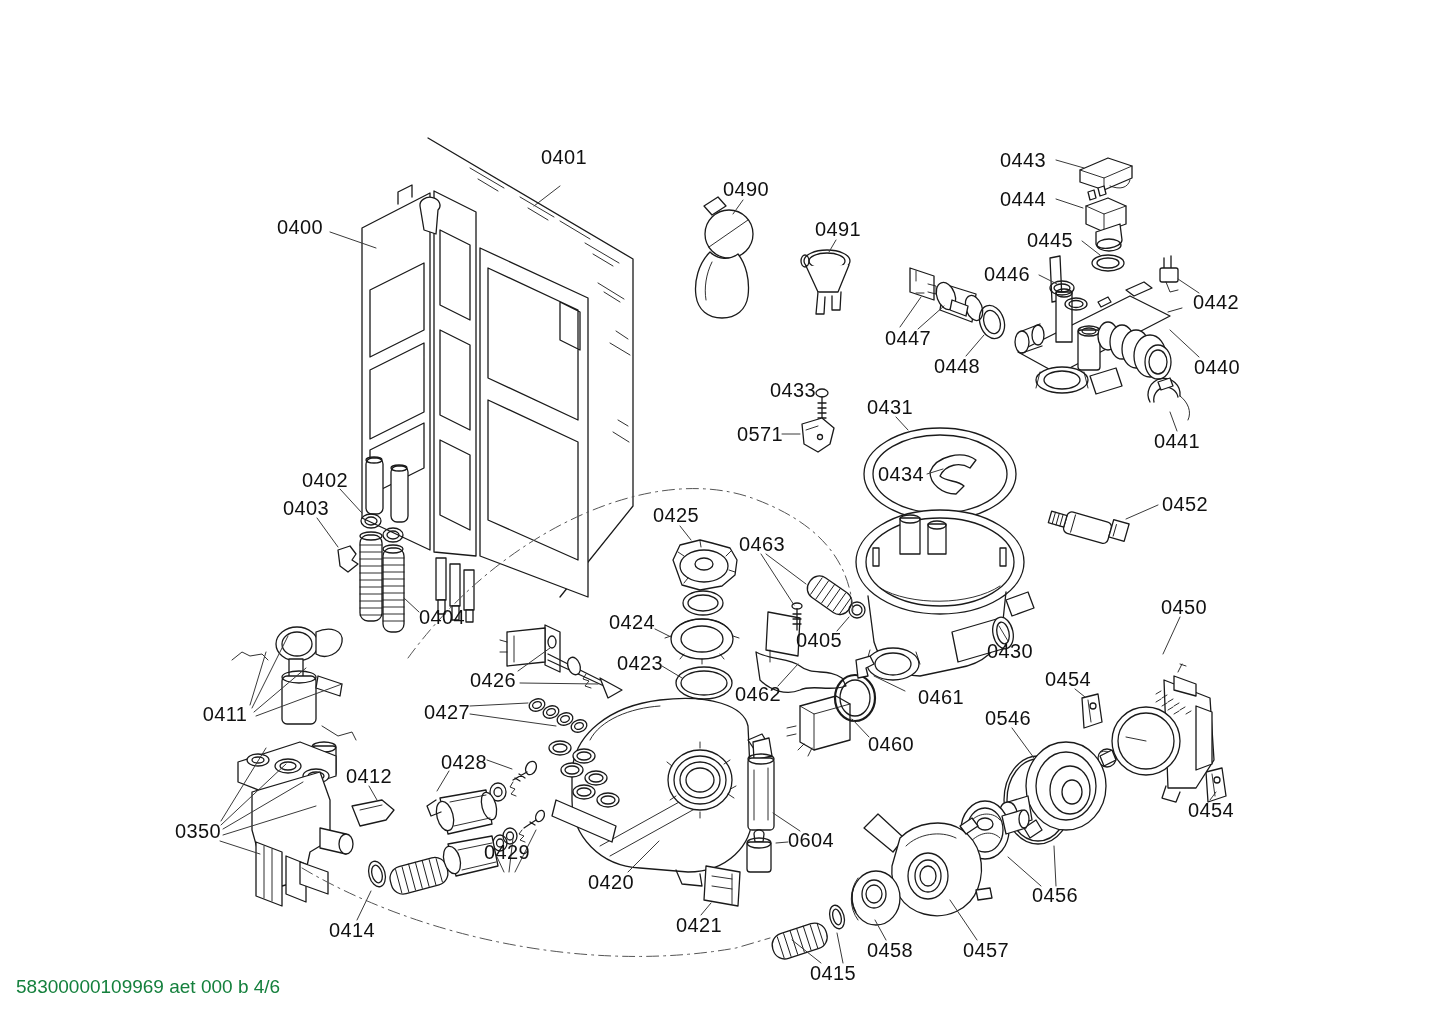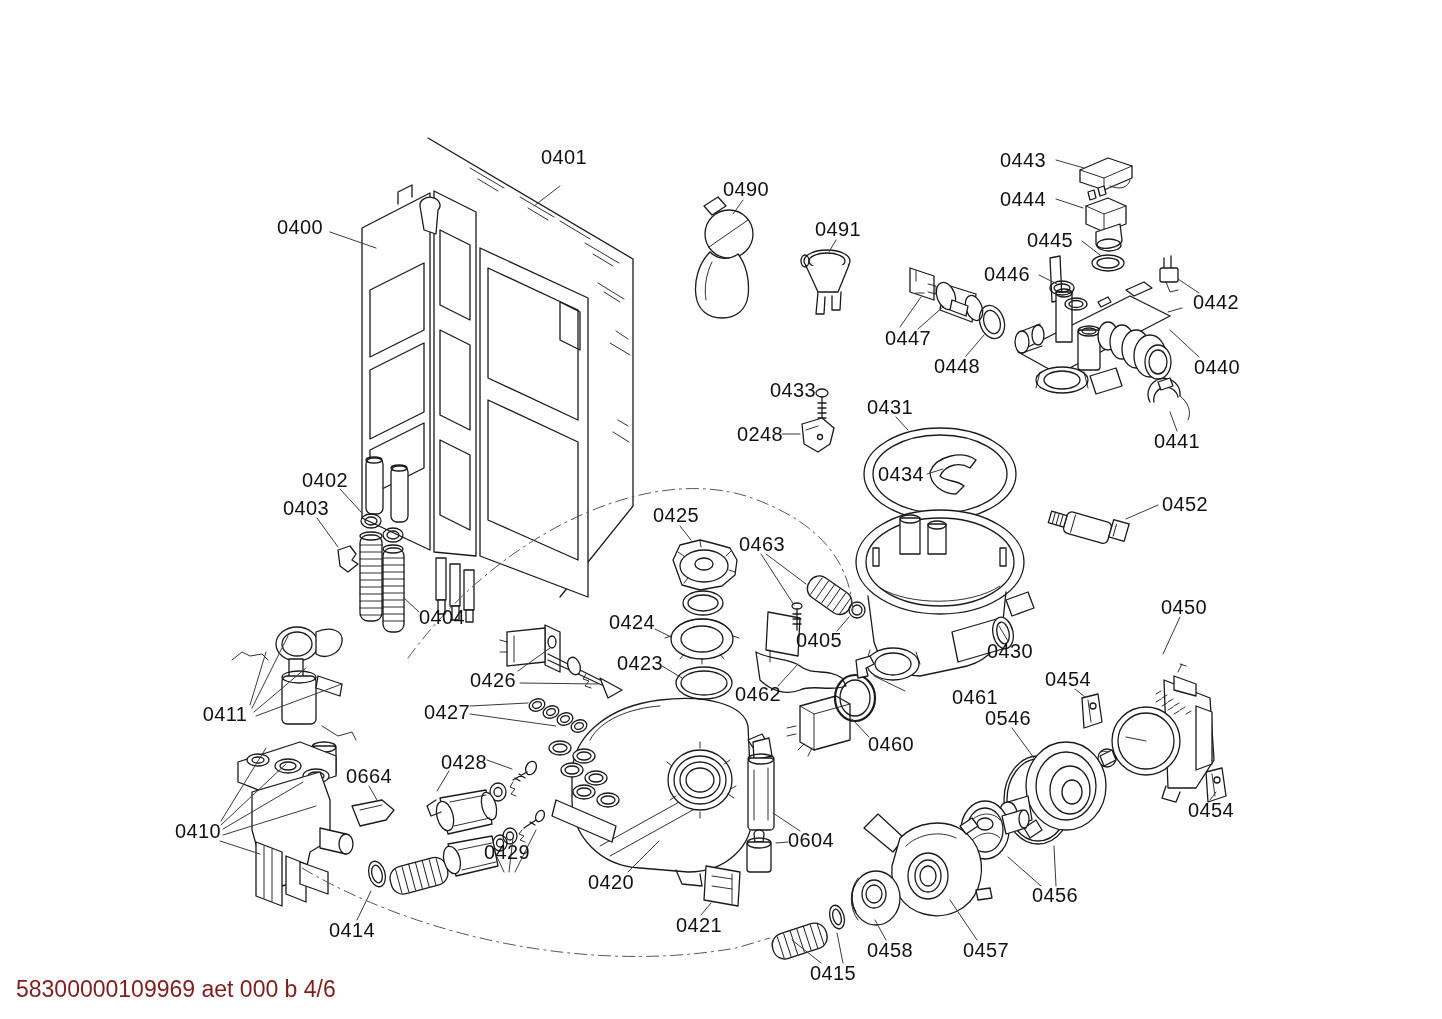--- a/index.html
+++ b/index.html
@@ -7,21 +7,21 @@
           font-family:"Liberation Sans",sans-serif;}
   #art{position:absolute;left:0;top:0;}
   #art *{stroke:#1a1a1a;stroke-width:1.3;fill:none;stroke-linecap:round;stroke-linejoin:round;}
   #art .f{fill:#ffffff;}
   #art .thin{stroke-width:0.9;}
   #art .leader{stroke:#3a3a3a;stroke-width:1;}
   #art .dash{stroke:#555;stroke-width:1;stroke-dasharray:12 5 2 5;}
   #art .thick{stroke-width:2.2;}
   .lbl{position:absolute;transform:translate(-50%,-50%);font-size:20px;color:#111;
        white-space:nowrap;letter-spacing:0.4px;}
-  .footer{position:absolute;left:16px;top:976px;font-size:23px;color:#7f1d1d;white-space:nowrap;}
+  .footer{position:absolute;left:16px;top:976px;font-size:19px;color:#15803d;white-space:nowrap;}
 </style>
 </head>
 <body>
 
 <div id="canvas">
 
 <svg id="art" width="1442" height="1019" viewBox="0 0 1442 1019">
 
   <g>
     <path d="M428,138 L633,259 L633,506 L560,597"></path>
@@ -541,45 +541,45 @@
   <div class="lbl" style="left:1023px;top:160px">0443</div>
   <div class="lbl" style="left:1023px;top:199px">0444</div>
   <div class="lbl" style="left:1050px;top:240px">0445</div>
   <div class="lbl" style="left:1007px;top:274px">0446</div>
   <div class="lbl" style="left:1216px;top:302px">0442</div>
   <div class="lbl" style="left:908px;top:338px">0447</div>
   <div class="lbl" style="left:957px;top:366px">0448</div>
   <div class="lbl" style="left:1217px;top:367px">0440</div>
   <div class="lbl" style="left:1177px;top:441px">0441</div>
   <div class="lbl" style="left:793px;top:390px">0433</div>
-  <div class="lbl" style="left:760px;top:434px">0248</div>
+  <div class="lbl" style="left:760px;top:434px">0571</div>
   <div class="lbl" style="left:890px;top:407px">0431</div>
   <div class="lbl" style="left:901px;top:474px">0434</div>
   <div class="lbl" style="left:325px;top:480px">0402</div>
   <div class="lbl" style="left:306px;top:508px">0403</div>
   <div class="lbl" style="left:1185px;top:504px">0452</div>
   <div class="lbl" style="left:676px;top:515px">0425</div>
   <div class="lbl" style="left:762px;top:544px">0463</div>
   <div class="lbl" style="left:442px;top:617px">0404</div>
   <div class="lbl" style="left:632px;top:622px">0424</div>
   <div class="lbl" style="left:819px;top:640px">0405</div>
   <div class="lbl" style="left:1010px;top:651px">0430</div>
   <div class="lbl" style="left:1184px;top:607px">0450</div>
   <div class="lbl" style="left:640px;top:663px">0423</div>
   <div class="lbl" style="left:493px;top:680px">0426</div>
   <div class="lbl" style="left:758px;top:694px">0462</div>
-  <div class="lbl" style="left:975px;top:697px">0461</div>
+  <div class="lbl" style="left:941px;top:697px">0461</div>
   <div class="lbl" style="left:1068px;top:679px">0454</div>
   <div class="lbl" style="left:225px;top:714px">0411</div>
   <div class="lbl" style="left:1008px;top:718px">0546</div>
   <div class="lbl" style="left:447px;top:712px">0427</div>
   <div class="lbl" style="left:891px;top:744px">0460</div>
   <div class="lbl" style="left:464px;top:762px">0428</div>
-  <div class="lbl" style="left:369px;top:776px">0664</div>
-  <div class="lbl" style="left:198px;top:831px">0410</div>
+  <div class="lbl" style="left:369px;top:776px">0412</div>
+  <div class="lbl" style="left:198px;top:831px">0350</div>
   <div class="lbl" style="left:1211px;top:810px">0454</div>
   <div class="lbl" style="left:811px;top:840px">0604</div>
   <div class="lbl" style="left:507px;top:852px">0429</div>
   <div class="lbl" style="left:611px;top:882px">0420</div>
   <div class="lbl" style="left:1055px;top:895px">0456</div>
   <div class="lbl" style="left:699px;top:925px">0421</div>
   <div class="lbl" style="left:352px;top:930px">0414</div>
   <div class="lbl" style="left:890px;top:950px">0458</div>
   <div class="lbl" style="left:986px;top:950px">0457</div>
   <div class="lbl" style="left:833px;top:973px">0415</div>

